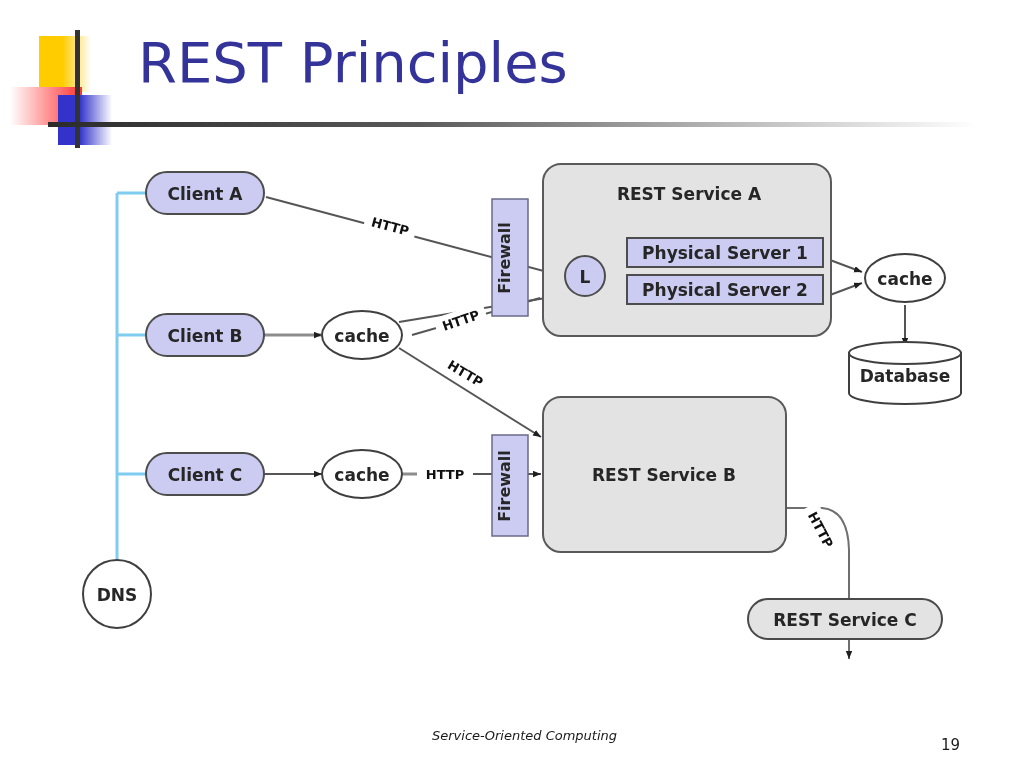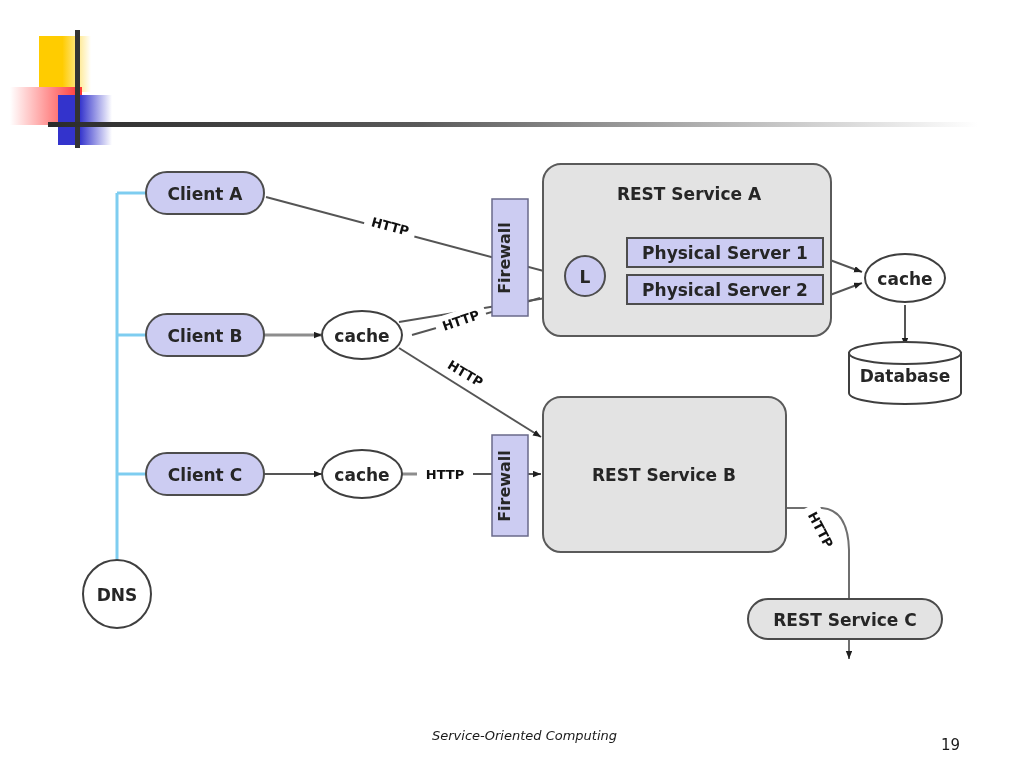--- a/index.html
+++ b/index.html
@@ -115,20 +115,21 @@
 </style>
 </head>
 <body>
 
 <div id="title-area">
   <div class="deco-yellow"></div>
   <div class="deco-red"></div>
   <div class="deco-blue"></div>
   <div class="deco-vline"></div>
   <div class="deco-hline"></div>
+  <div id="page-title">REST Principles</div>
 </div>
 
 <div id="diagram">
 <svg width="1024" height="520" viewBox="0 0 1024 520" xmlns="http://www.w3.org/2000/svg">
   <defs>
     <marker id="arrowDark" markerWidth="9" markerHeight="9" refX="8" refY="3.2" orient="auto" markerUnits="userSpaceOnUse">
       <path d="M0,0 L8,3.2 L0,6.4 z" fill="#1f1f1f"></path>
     </marker>
     <marker id="arrowBlue" markerWidth="10" markerHeight="10" refX="8" refY="3.6" orient="auto" markerUnits="userSpaceOnUse">
       <path d="M0,0 L9,3.6 L0,7.2 z" fill="#3aa8dc"></path>

